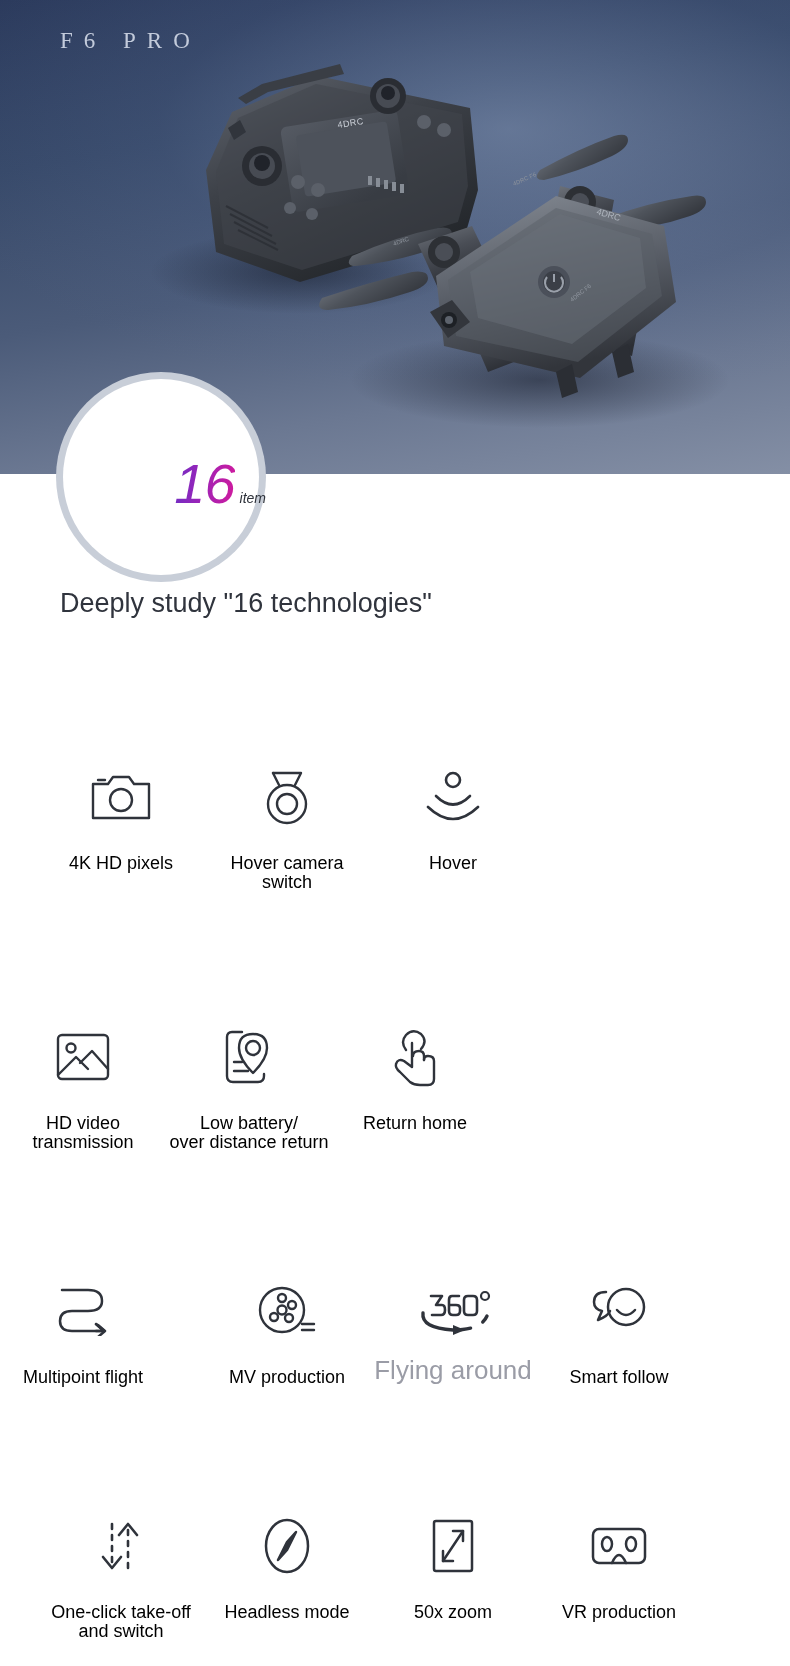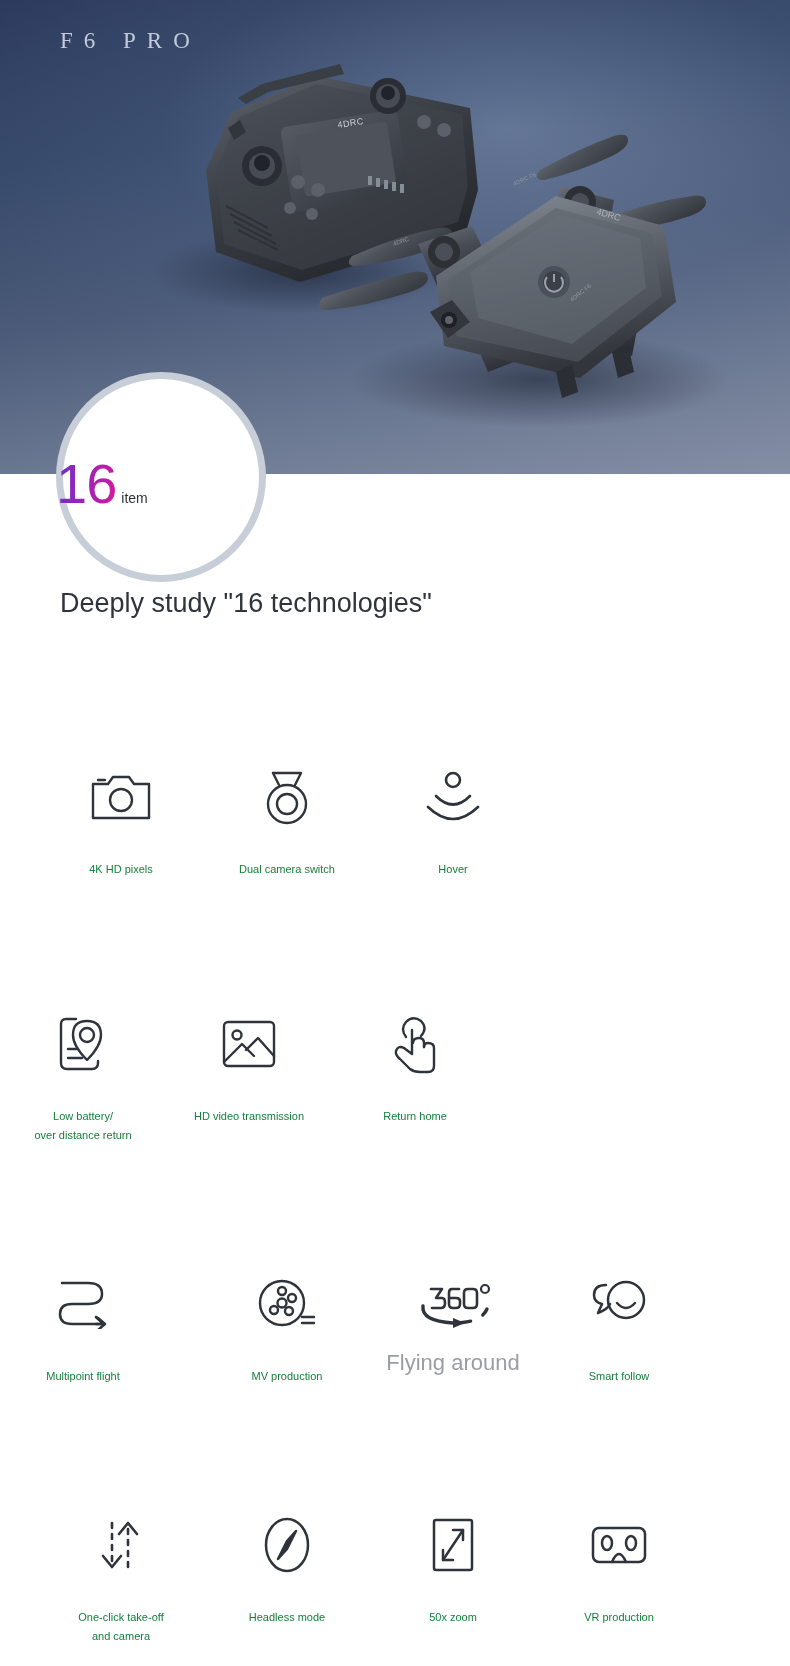--- a/index.html
+++ b/index.html
@@ -82,22 +82,23 @@
     position: absolute;
     inset: 7px;
     border-radius: 50%;
     background: #ffffff;
   }
   .badge-text {
     position: absolute;
     left: 0;
     top: 84px;
     width: 210px;
-    text-align: left;
+    text-align: right;
     white-space: nowrap;
+    font-style: italic;
   }
   .badge-num {
     font-family: "Liberation Sans", sans-serif;
     font-size: 56px;
     font-weight: 400;
     line-height: 1;
     background: linear-gradient(95deg, #6e2ec4 0%, #9b24b8 45%, #d21a9c 100%);
     -webkit-background-clip: text;
     background-clip: text;
     color: transparent;
@@ -160,30 +161,30 @@
 
   .ficon {
     height: 74px;
     display: flex;
     align-items: center;
     justify-content: center;
   }
   .ficon svg { display: block; }
 
   .flabel {
-    margin-top: 26px;
-    font-size: 11px;
+    margin-top: 20px;
+    font-size: 18px;
     line-height: 19px;
-    color: #15803d;
+    color: #000000;
     text-align: center;
     font-weight: 400;
     white-space: pre-line;
   }
   .flabel.big {
-    font-size: 22px;
+    font-size: 26px;
     line-height: 24px;
     color: #9a9ca6;
     margin-top: 10px;
   }
 
   .row-gap { height: 128px; }
   .row-gap.r2 { height: 122px; }
 </style>
 </head>
 <body>
@@ -353,65 +354,65 @@
 
       <div class="fcell">
         <div class="ficon">
           <svg width="56" height="58" viewBox="0 0 56 58" fill="none" stroke="#2f333b" stroke-width="2.4" stroke-linecap="round" stroke-linejoin="round">
             <path d="M14 5 H42 L36 17"></path>
             <path d="M14 5 L20 17"></path>
             <circle cx="28" cy="36" r="19"></circle>
             <circle cx="28" cy="36" r="10"></circle>
           </svg>
         </div>
-        <div class="flabel">Dual camera switch</div>
+        <div class="flabel">Hover camera switch</div>
       </div>
 
 
       <div class="fcell">
         <div class="ficon">
           <svg width="58" height="52" viewBox="0 0 58 52" fill="none" stroke="#2f333b" stroke-width="2.6" stroke-linecap="round" stroke-linejoin="round">
             <circle cx="29" cy="9" r="7"></circle>
             <path d="M12 25 Q29 42 46 25"></path>
             <path d="M4 36 Q29 60 54 36"></path>
           </svg>
         </div>
         <div class="flabel">Hover</div>
       </div>
     </div>
 
     <div class="row-gap"></div>
 
     <div class="frow">
 
+
+      <div class="fcell">
+        <div class="ficon">
+          <svg width="58" height="52" viewBox="0 0 58 52" fill="none" stroke="#2f333b" stroke-width="2.4" stroke-linecap="round" stroke-linejoin="round">
+            <rect x="4" y="4" width="50" height="44" rx="4"></rect>
+            <circle cx="17" cy="17" r="4.5"></circle>
+            <path d="M4 44 L22 26 L34 38"></path>
+            <path d="M26 32 L38 20 L54 38"></path>
+          </svg>
+        </div>
+        <div class="flabel">HD video transmission</div>
+      </div>
 
       <div class="fcell">
         <div class="ficon">
           <svg width="54" height="58" viewBox="0 0 54 58" fill="none" stroke="#2f333b" stroke-width="2.4" stroke-linecap="round" stroke-linejoin="round">
             <path d="M20 4 H10 Q5 4 5 9 V48 Q5 54 11 54 H36 Q42 54 42 48 V46"></path>
             <path d="M12 34 H20"></path>
             <path d="M12 43 H26"></path>
             <path d="M31 6 Q45 6 45 20 Q45 31 31 45 Q17 31 17 20 Q17 6 31 6 Z"></path>
             <circle cx="31" cy="20" r="7"></circle>
           </svg>
         </div>
         <div class="flabel">Low battery/
 over distance return</div>
-      </div>
-
-      <div class="fcell">
-        <div class="ficon">
-          <svg width="58" height="52" viewBox="0 0 58 52" fill="none" stroke="#2f333b" stroke-width="2.4" stroke-linecap="round" stroke-linejoin="round">
-            <rect x="4" y="4" width="50" height="44" rx="4"></rect>
-            <circle cx="17" cy="17" r="4.5"></circle>
-            <path d="M4 44 L22 26 L34 38"></path>
-            <path d="M26 32 L38 20 L54 38"></path>
-          </svg>
-        </div>
-        <div class="flabel">HD video transmission</div>
       </div>
 
       <div class="fcell">
         <div class="ficon">
           <svg width="54" height="60" viewBox="0 0 54 60" fill="none" stroke="#2f333b" stroke-width="2.4" stroke-linecap="round" stroke-linejoin="round">
             <path d="M33 22 Q40 14 33 7 Q25 1 18 8 Q12 15 18 23"></path>
             <path d="M24 16 V40 L16 34 Q10 31 8 37 Q7 41 12 45 L22 55 Q26 58 32 58 H40 Q46 58 46 52 V34 Q46 29 40 29 Q36 29 36 33"></path>
             <path d="M36 33 V29 Q36 24 31 24 Q25 24 25 29"></path>
           </svg>
         </div>
@@ -490,21 +491,21 @@
       <div class="fcell spacer-l">
         <div class="ficon">
           <svg width="54" height="56" viewBox="0 0 54 56" fill="none" stroke="#2f333b" stroke-width="2.6" stroke-linecap="round" stroke-linejoin="round">
             <path d="M34 50 V8" stroke-dasharray="5 6"></path>
             <path d="M25 17 L34 6 L43 17"></path>
             <path d="M18 6 V48" stroke-dasharray="5 6"></path>
             <path d="M9 39 L18 50 L27 39"></path>
           </svg>
         </div>
         <div class="flabel">One-click take-off
-and camera</div>
+and switch</div>
       </div>
 
       <div class="fcell">
         <div class="ficon">
           <svg width="52" height="58" viewBox="0 0 52 58" fill="none" stroke="#2f333b" stroke-width="2.5" stroke-linecap="round" stroke-linejoin="round">
             <ellipse cx="26" cy="29" rx="21" ry="26"></ellipse>
             <path d="M35 15 L26 33 L17 43 L26 25 Z" fill="#2f333b"></path>
           </svg>
         </div>
         <div class="flabel">Headless mode</div>

